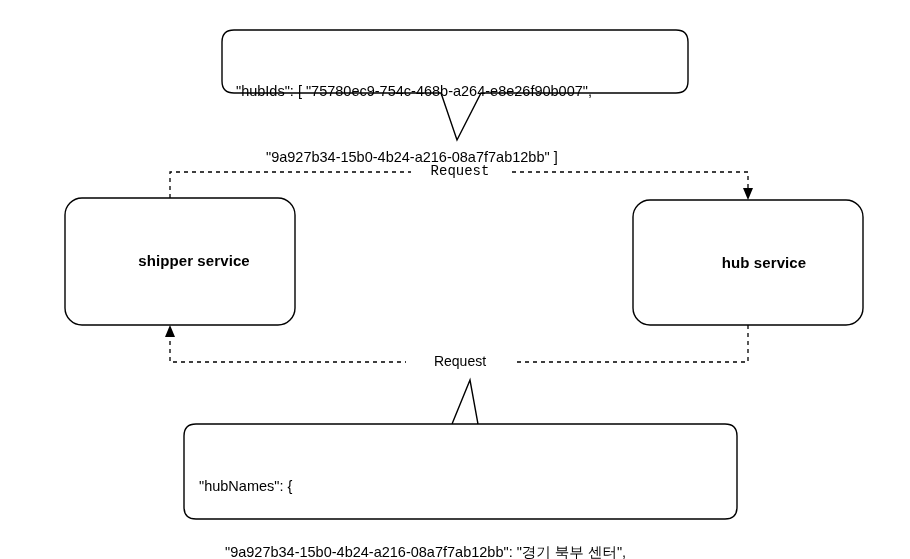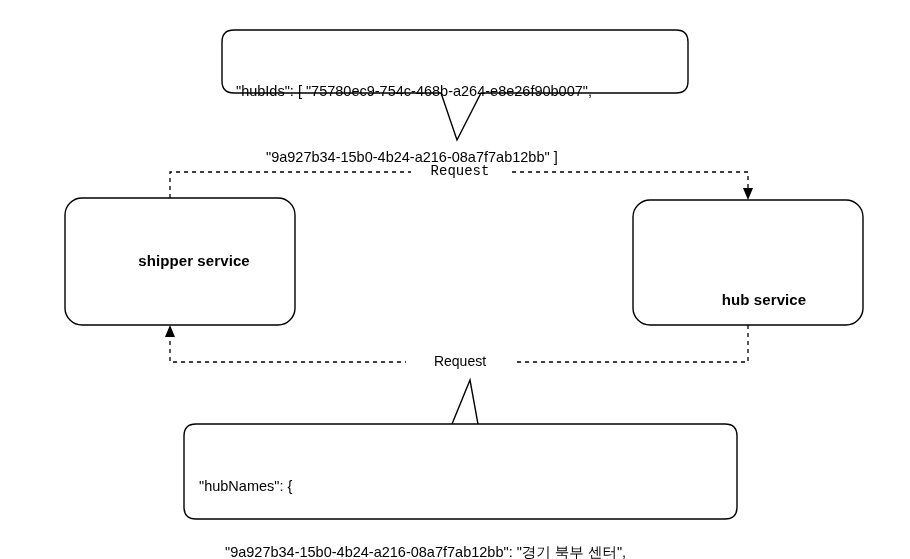--- a/index.html
+++ b/index.html
@@ -60,21 +60,20 @@
   }
   .box-shipper-label {
     left: 65px;
     top: 252px;
     width: 258px;
   }
   .box-hub-label {
     left: 633px;
     top: 254px;
     width: 262px;
-    margin-top: 37px;
   }
   .edge-label {
     font-size: 14px;
     text-align: center;
     background: #ffffff;
     padding: 0 4px;
   }
   .label-request {
     left: 411px;
     top: 163px;

